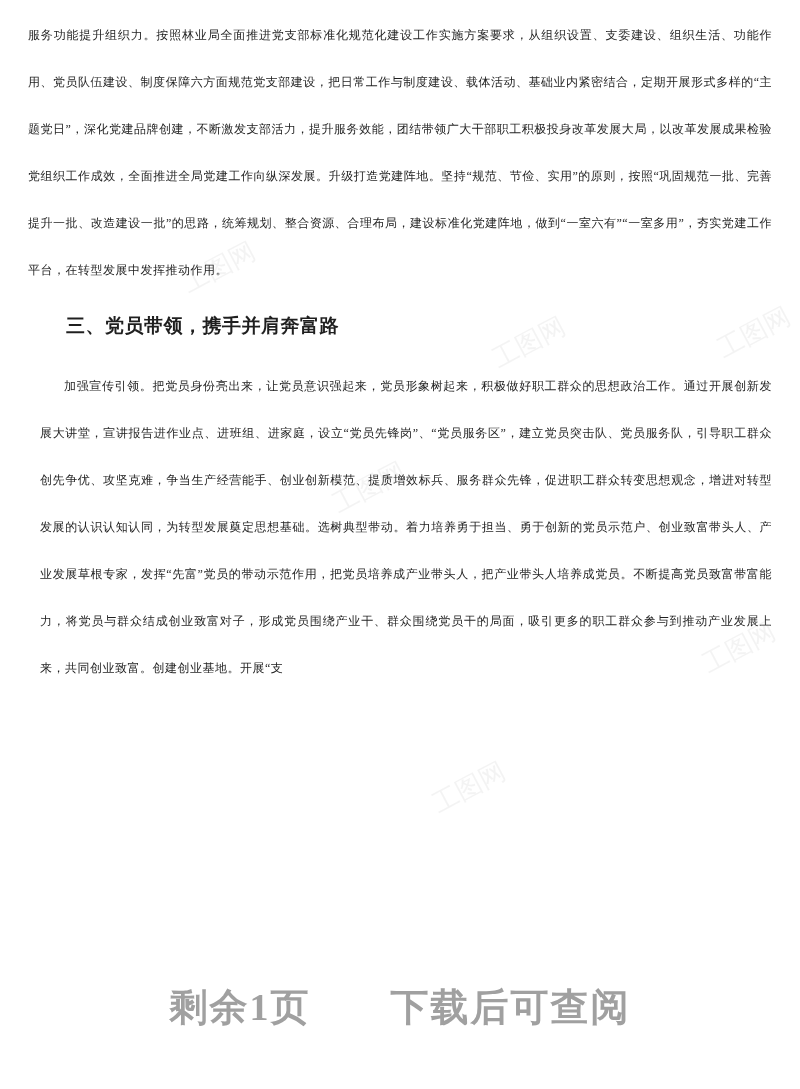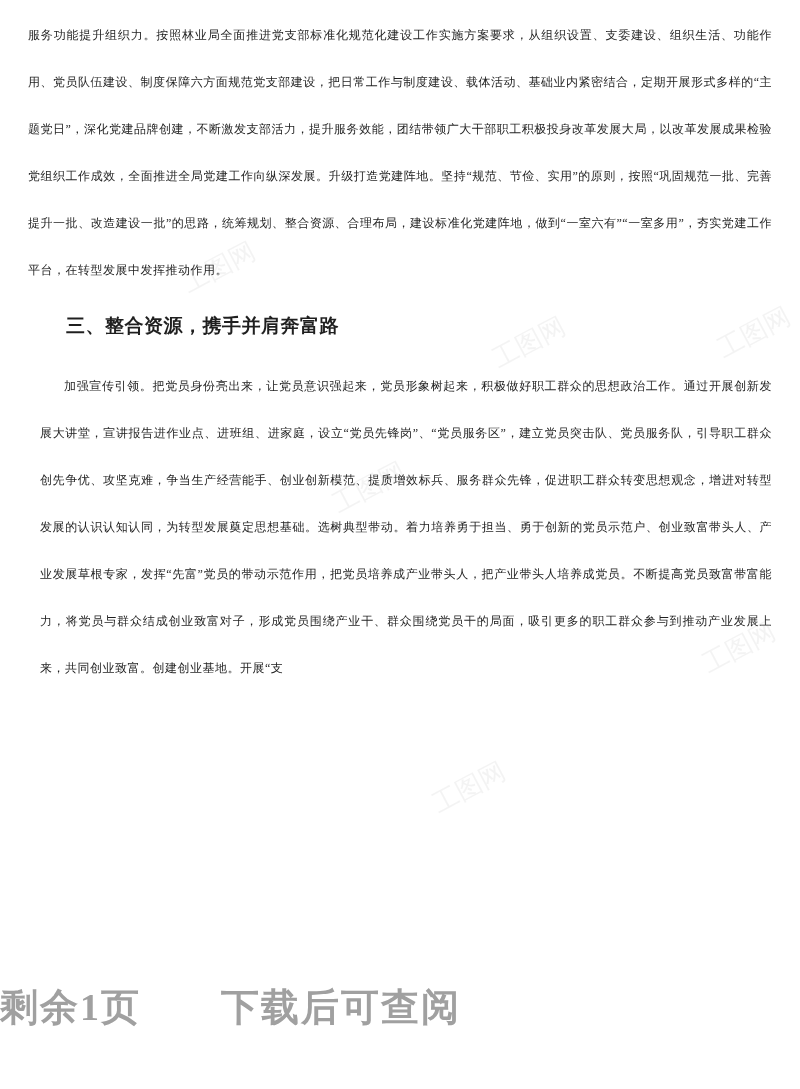--- a/index.html
+++ b/index.html
@@ -33,20 +33,21 @@
     font-weight: bold;
     text-indent: 2em;
     margin-top: 8px;
     letter-spacing: 0.5px;
   }
   .footer-banner {
     position: absolute;
     left: 0;
     right: 0;
     top: 982px;
+    text-align: center;
     font-size: 38px;
     font-weight: bold;
     color: #a0a0a0;
     letter-spacing: 2px;
     white-space: pre;
     font-family: Liberation Serif, serif;
   }
   .wm {
     position: absolute;
     font-size: 26px;
@@ -70,17 +71,17 @@
   <span class="wm wm1">工图网</span>
   <span class="wm wm2">工图网</span>
   <span class="wm wm3">工图网</span>
   <span class="wm wm4">工图网</span>
   <span class="wm wm5">工图网</span>
   <span class="wm wm6">工图网</span>
 </div>
 
 <div class="doc">
   <p class="para continued">服务功能提升组织力。按照林业局全面推进党支部标准化规范化建设工作实施方案要求，从组织设置、支委建设、组织生活、功能作用、党员队伍建设、制度保障六方面规范党支部建设，把日常工作与制度建设、载体活动、基础业内紧密结合，定期开展形式多样的“主题党日”，深化党建品牌创建，不断激发支部活力，提升服务效能，团结带领广大干部职工积极投身改革发展大局，以改革发展成果检验党组织工作成效，全面推进全局党建工作向纵深发展。升级打造党建阵地。坚持“规范、节俭、实用”的原则，按照“巩固规范一批、完善提升一批、改造建设一批”的思路，统筹规划、整合资源、合理布局，建设标准化党建阵地，做到“一室六有”“一室多用”，夯实党建工作平台，在转型发展中发挥推动作用。</p>
-  <h3 class="heading">三、整合资源，携手并肩奔富路</h3>
+  <h3 class="heading">三、党员带领，携手并肩奔富路</h3>
   <p class="para indented">加强宣传引领。把党员身份亮出来，让党员意识强起来，党员形象树起来，积极做好职工群众的思想政治工作。通过开展创新发展大讲堂，宣讲报告进作业点、进班组、进家庭，设立“党员先锋岗”、“党员服务区”，建立党员突击队、党员服务队，引导职工群众创先争优、攻坚克难，争当生产经营能手、创业创新模范、提质增效标兵、服务群众先锋，促进职工群众转变思想观念，增进对转型发展的认识认知认同，为转型发展奠定思想基础。选树典型带动。着力培养勇于担当、勇于创新的党员示范户、创业致富带头人、产业发展草根专家，发挥“先富”党员的带动示范作用，把党员培养成产业带头人，把产业带头人培养成党员。不断提高党员致富带富能力，将党员与群众结成创业致富对子，形成党员围绕产业干、群众围绕党员干的局面，吸引更多的职工群众参与到推动产业发展上来，共同创业致富。创建创业基地。开展“支</p>
 </div>
 
 <div class="footer-banner">剩余1页　　下载后可查阅</div>
 
 </body></html>

